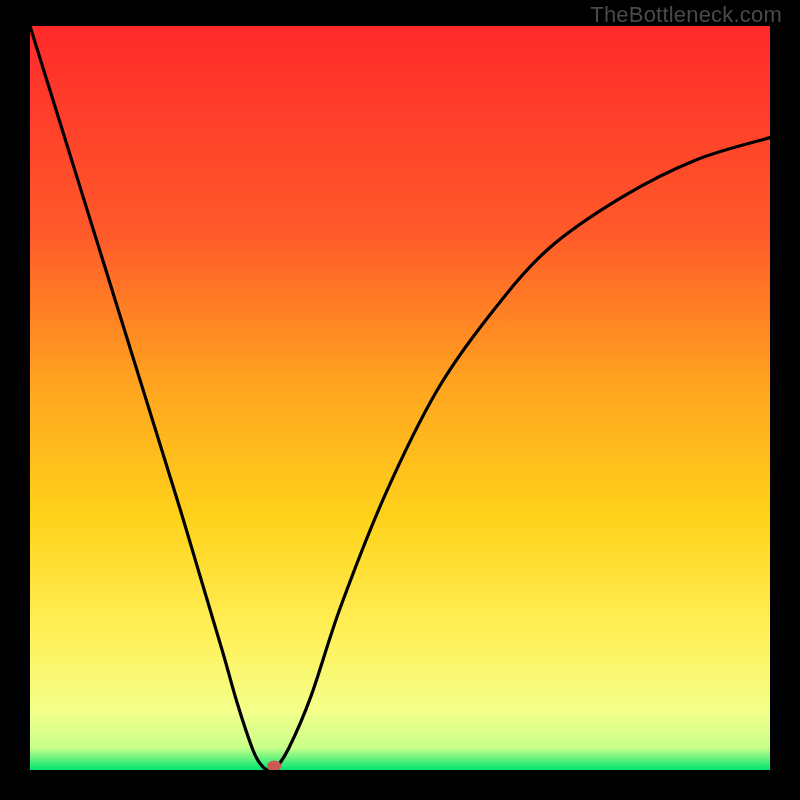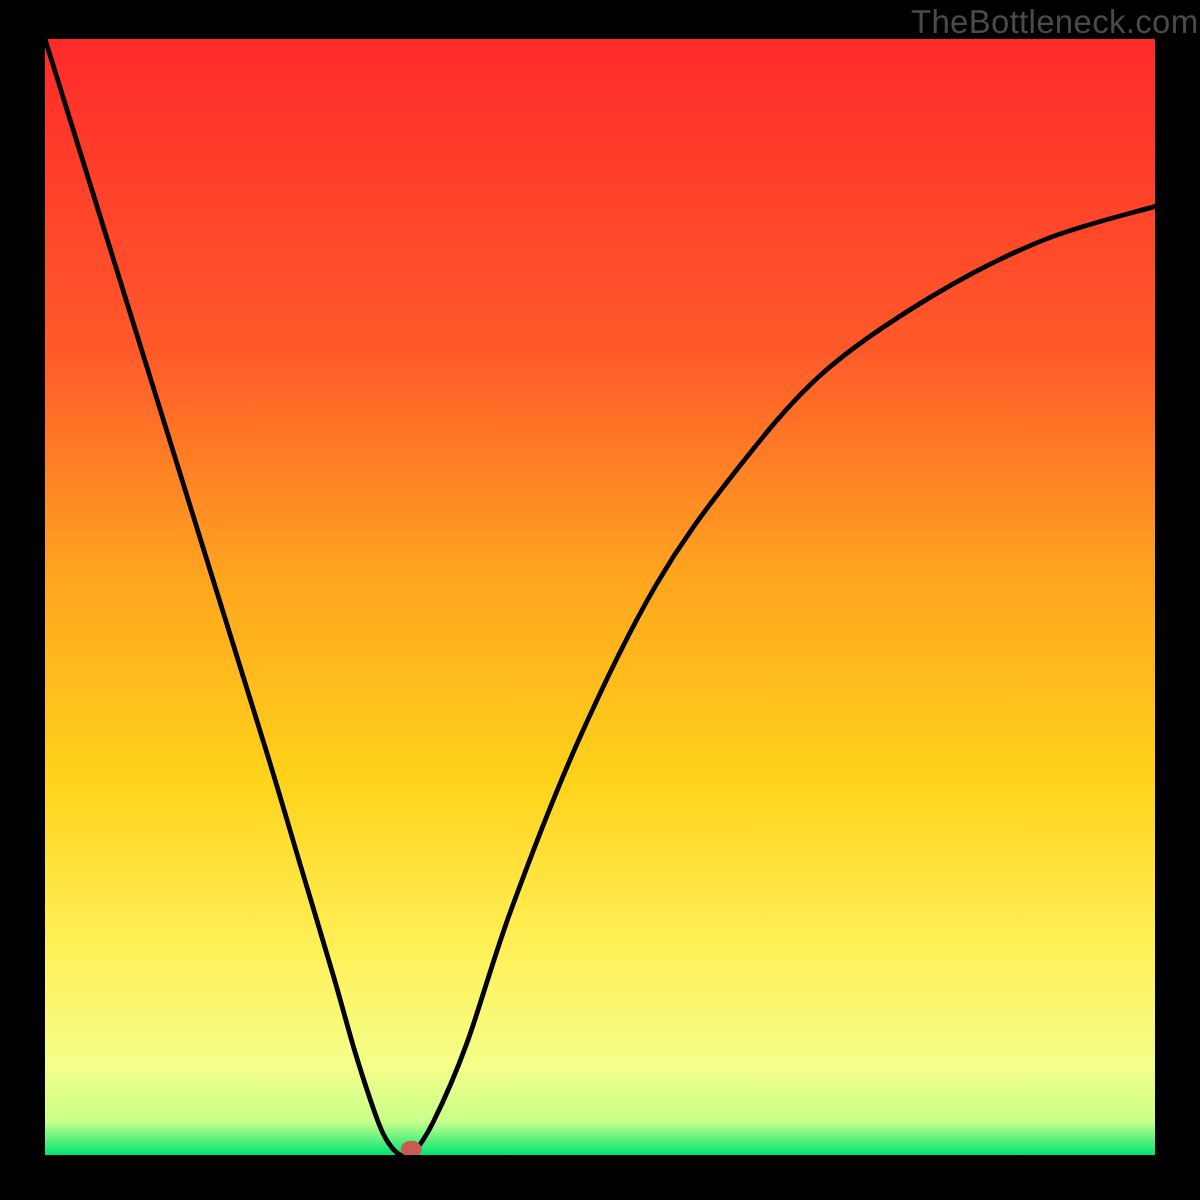--- a/index.html
+++ b/index.html
@@ -13,21 +13,21 @@
   }
   .frame {
     position: relative;
     width: 800px;
     height: 800px;
     background: #000;
   }
   .watermark {
     position: absolute;
     top: 2px;
-    right: 1px;
+    right: 18px;
     color: #4a4a4a;
     font-size: 22px;
     font-weight: 500;
     letter-spacing: 0.2px;
     z-index: 5;
     text-align: right;
   }
   .plot-area {
     position: absolute;
     left: 30px;

